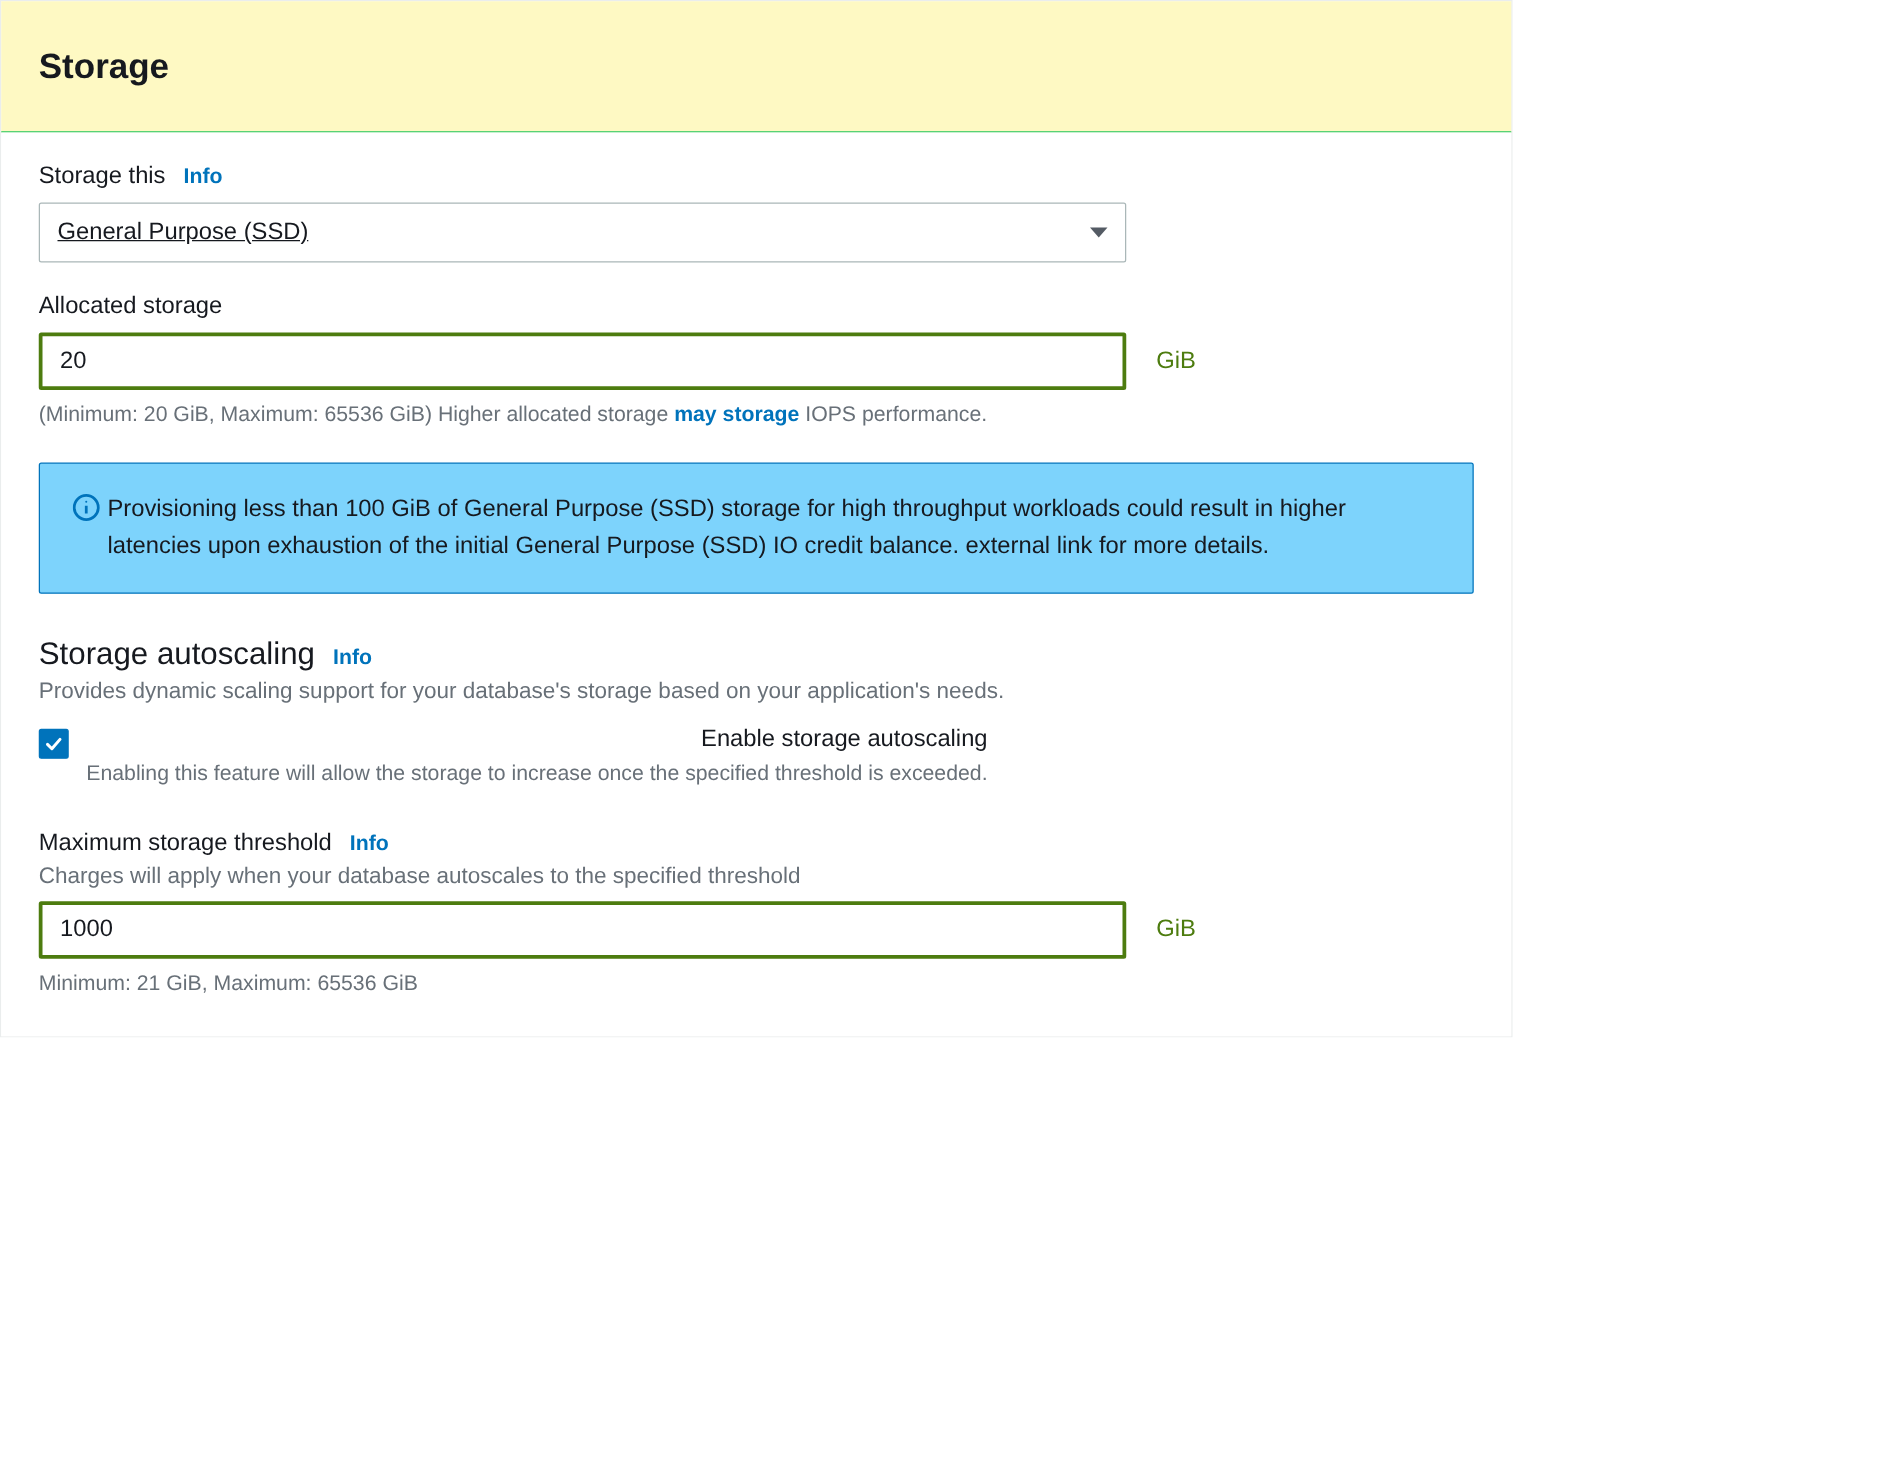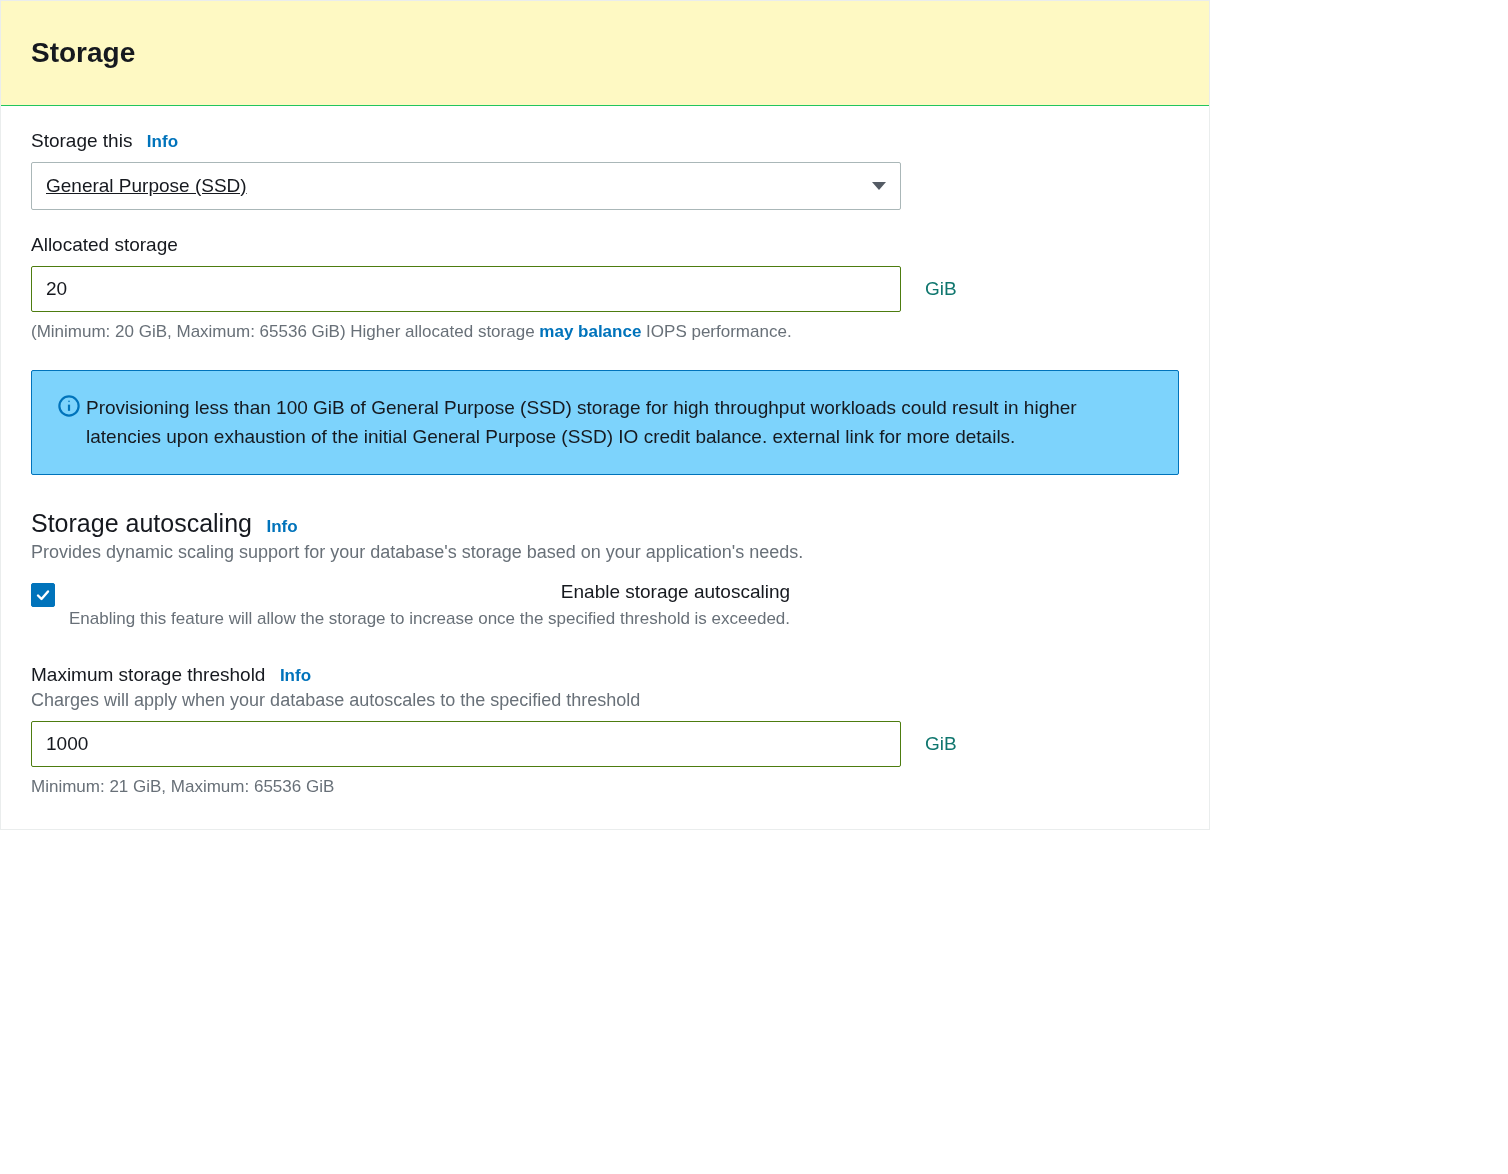--- a/index.html
+++ b/index.html
@@ -74,31 +74,31 @@
     }
     .input-row {
       margin-top: 10px;
       display: flex;
       align-items: center;
       gap: 24px;
     }
     .text-input {
       width: 870px;
       height: 46px;
-      border: 1px solid #4d7c0f;
+      border: 3px solid #4d7c0f;
       border-radius: 2px;
       background: #ffffff;
       padding: 0 14px;
       font-size: 19px;
       color: #16191f;
       font-family: inherit;
     }
     .unit {
       font-size: 19px;
-      color: #0f766e;
+      color: #4d7c0f;
     }
     .helper-text {
       margin-top: 8px;
       font-size: 17px;
       color: #687078;
       line-height: 1.4;
     }
     .helper-link {
       color: #0073bb;
       font-weight: 700;
@@ -201,21 +201,21 @@
       </div>
     </div>
 
     <div class="field-group">
       <span class="field-label">Allocated storage</span>
       <div class="input-row">
         <input type="text" class="text-input" value="20" style="">
         <span class="unit">GiB</span>
       </div>
       <div class="helper-text">
-        <span>(Minimum: 20 GiB, Maximum: 65536 GiB) Higher allocated storage </span><span class="helper-link">may balance</span><span> IOPS performance.</span>
+        <span>(Minimum: 20 GiB, Maximum: 65536 GiB) Higher allocated storage </span><span class="helper-link">may storage</span><span> IOPS performance.</span>
       </div>
     </div>
 
     <div class="info-alert">
       <div class="info-icon-wrap">
         <svg class="info-icon" viewBox="0 0 16 16" fill="none" stroke="currentColor" stroke-width="1.6">
           <circle cx="8" cy="8" r="7"></circle>
           <line x1="8" y1="11.5" x2="8" y2="7"></line>
           <circle cx="8" cy="4.6" r="0.6" fill="currentColor" stroke="none"></circle>
         </svg>

